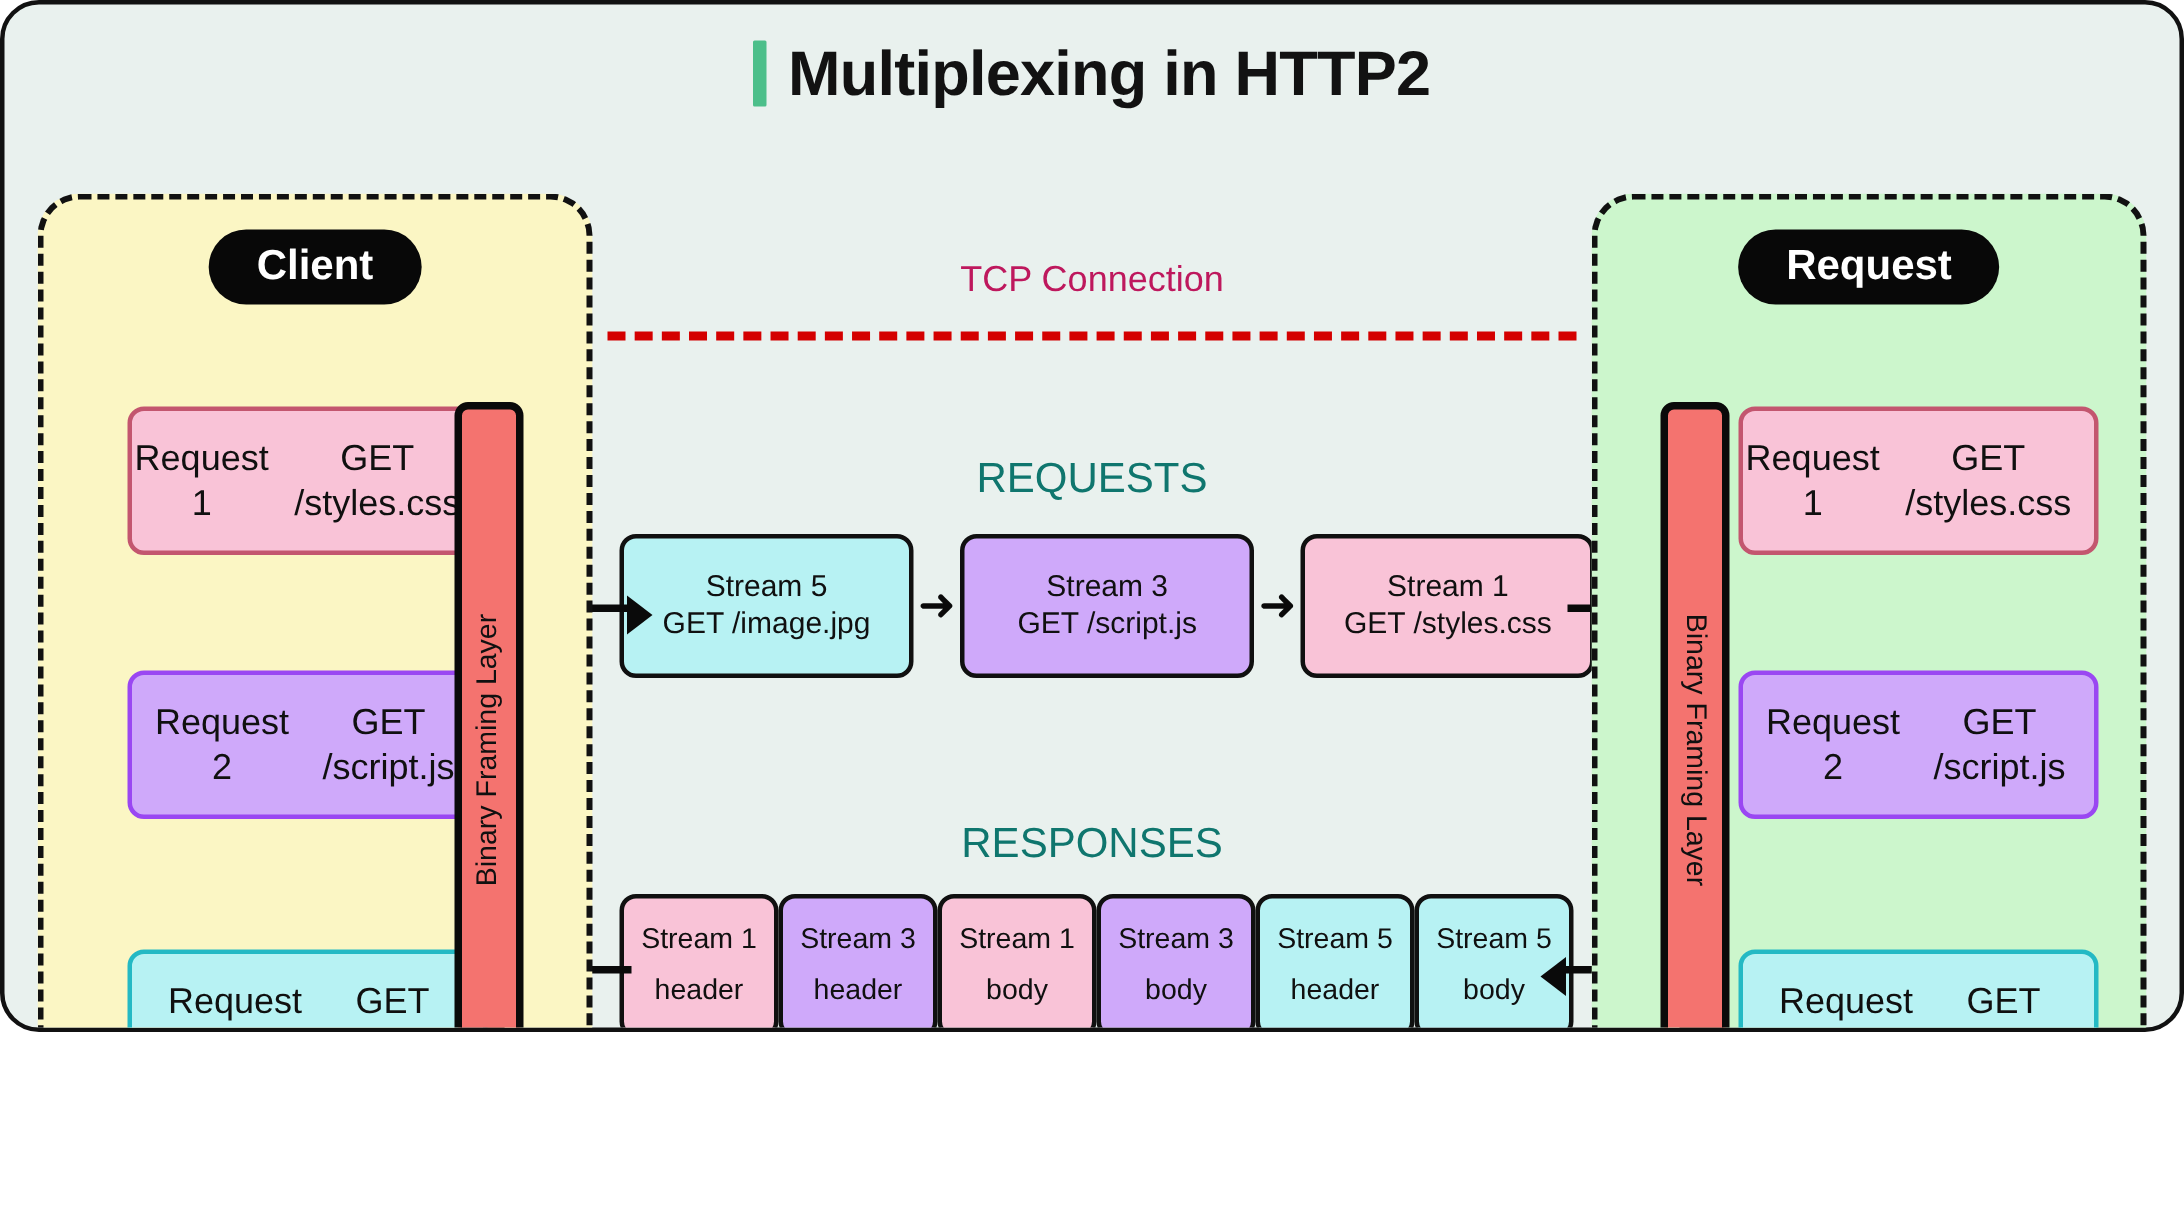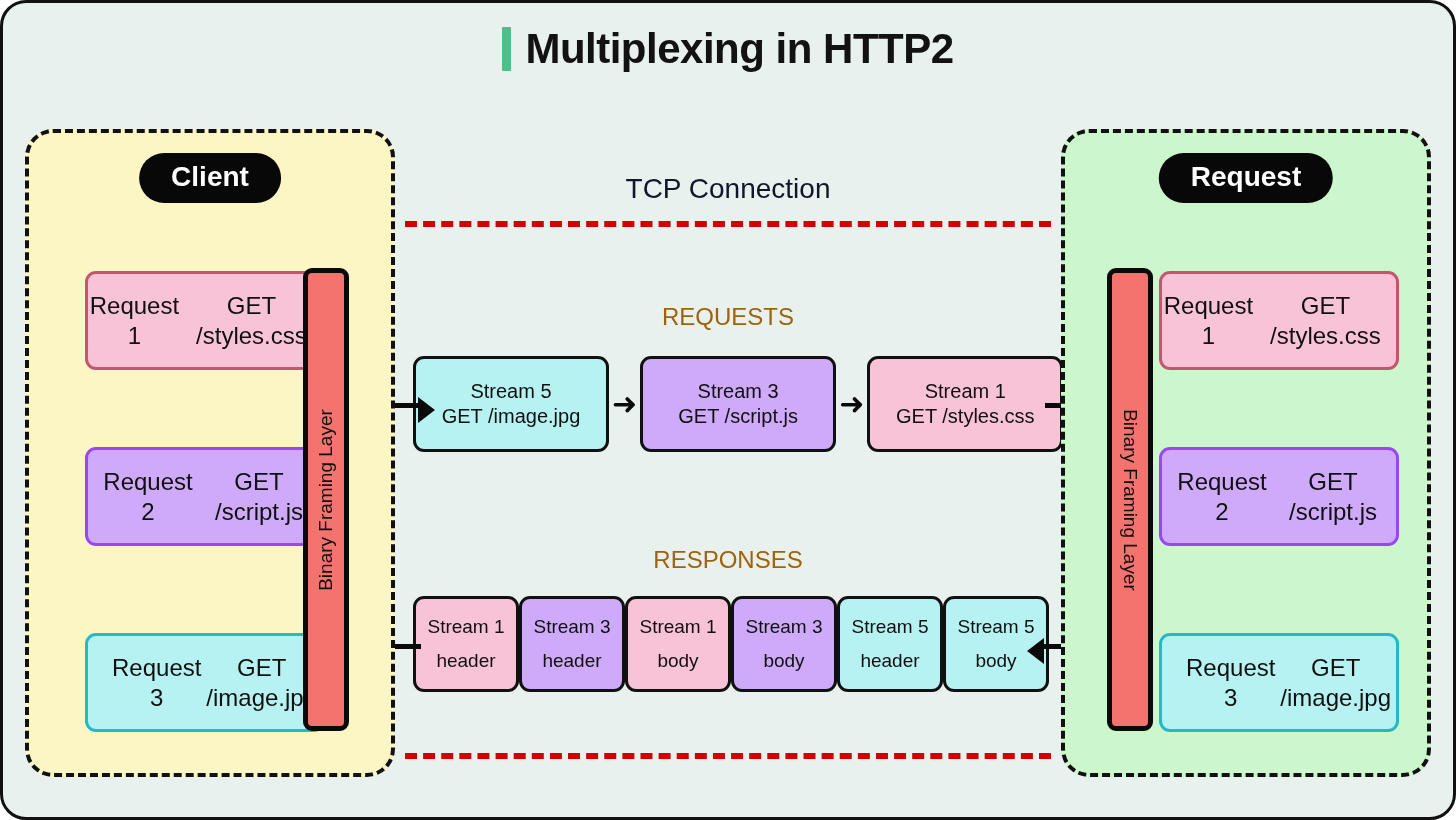--- a/index.html
+++ b/index.html
@@ -8,21 +8,21 @@
     width: 1456px;
     height: 820px;
     font-family: "Liberation Sans", sans-serif;
     background: #ffffff;
     overflow: hidden;
   }
 
   .canvas {
     position: relative;
     width: 1456px;
-    height: 820px;
+    height: 688px;
     background: #e9f1ee;
     border: 3px solid #111111;
     border-radius: 26px;
     overflow: hidden;
   }
 
   
   .title-wrap {
     position: absolute;
     top: 22px; left: 0; right: 0;
@@ -138,40 +138,40 @@
   }
   .panel.client .bfl-label { transform: rotate(-90deg); }
   .panel.server .bfl-label { transform: rotate(90deg); }
 
   
   .tcp-label {
     position: absolute;
     top: 170px;
     left: 50%;
     transform: translateX(-50%);
-    font-size: 28px;
-    color: #0f172a;
+    font-size: 24px;
+    color: #be185d;
     white-space: nowrap;
   }
   .tcp-line {
     position: absolute;
     left: 402px;
     right: 402px;
     height: 0;
     border-top: 6px dashed #d40000;
   }
   .tcp-line.top    { top: 218px; }
   .tcp-line.bottom { top: 750px; }
 
   .section-label {
     position: absolute;
     left: 50%;
     transform: translateX(-50%);
-    font-size: 24px;
-    color: #a16207;
+    font-size: 28px;
+    color: #0f766e;
     white-space: nowrap;
   }
   .section-label.requests  { top: 300px; }
   .section-label.responses { top: 543px; }
 
   
   .stream-row {
     position: absolute;
     top: 353px;
     left: 410px;

